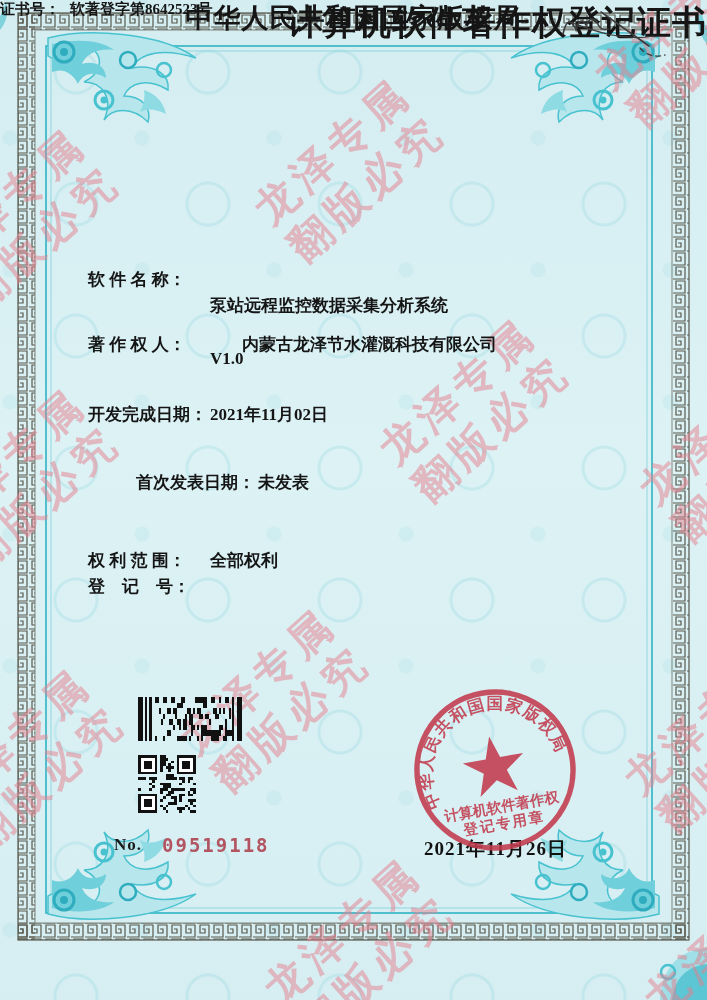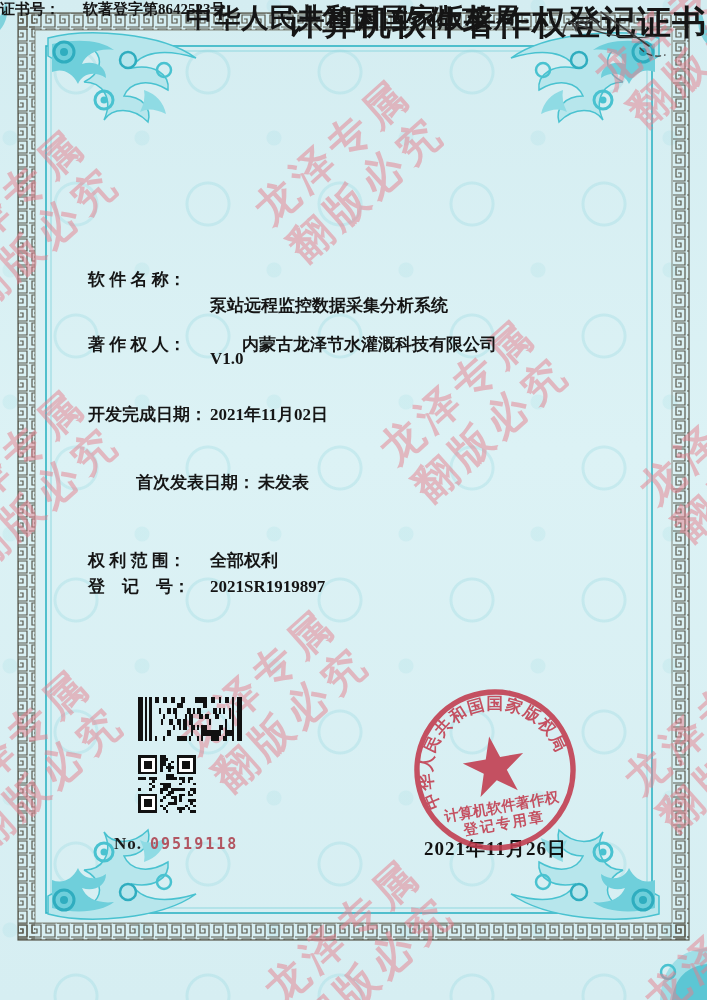--- a/index.html
+++ b/index.html
@@ -21,31 +21,31 @@
     position:absolute;width:240px;text-align:center;
     transform:rotate(-42deg);
     color:rgba(229,126,140,0.50);
     font-family:"Liberation Sans","DejaVu Sans",sans-serif;
     font-weight:bold;font-size:42px;letter-spacing:6px;line-height:1.2;
     pointer-events:none;z-index:2;white-space:nowrap;
   }
   
   .authority{left:0;top:110;width:707px;text-align:center;font-size:27px;font-weight:bold;letter-spacing:1px;z-index:3;}
   .cert-title{left:0;top:158;width:707px;text-align:right;font-size:34px;font-weight:bold;letter-spacing:1px;z-index:3;}
-  .certno{left:440;top:215;font-size:15px;font-weight:bold;z-index:3;display:flex;gap:13px;}
+  .certno{left:440;top:215;font-size:15px;font-weight:bold;z-index:3;display:flex;}
   .certno .val{margin-left:10px;}
   
   .row{position:absolute;left:88px;display:flex;font-size:17px;font-weight:bold;z-index:3;line-height:1.55;}
   .row .lbl{width:122px;flex:none;}
   .row .val{white-space:pre-line;}
   .statement{left:85px;top:606px;width:548px;font-size:17.5px;font-weight:600;line-height:2.35;text-indent:2em;letter-spacing:0.3px;z-index:3;}
   
   .serial{left:114px;top:834px;font-size:17px;z-index:3;display:flex;align-items:center;}
   .serial .prefix{font-weight:bold;letter-spacing:1px;color:#1a1a1a;}
-  .serial .num{margin-left:8px;font-family:"DejaVu Sans Mono","Liberation Mono",monospace;font-weight:bold;font-size:15px;letter-spacing:2px;color:#b25561;}
+  .serial .num{margin-left:20px;font-family:"DejaVu Sans Mono","Liberation Mono",monospace;font-weight:bold;font-size:19px;letter-spacing:2px;color:#b25561;}
   
   .issue-date{left:424px;top:836px;font-size:19px;font-weight:bold;letter-spacing:1px;z-index:3;color:#111;}
   .seal-svg{left:403px;top:676px;z-index:4;opacity:0.88;}
   .frame-svg{left:0;top:0;z-index:1;}
   .marks-svg{left:0;top:0;z-index:5;pointer-events:none;}
   .barcode{left:138px;top:697px;z-index:3;}
   .qrcode{left:138px;top:755px;z-index:3;}
 </style>
 </head>
 <body>
@@ -132,21 +132,20 @@
   <div class="row" style="top:470px;margin-left:48px;">
     <div class="lbl">首次发表日期：</div>
     <div class="val">未发表</div>
   </div>
   <div class="row" style="top:532px;margin-top:16px;">
     <div class="lbl">权 利 范 围：</div>
     <div class="val">全部权利</div>
   </div>
   <div class="row" style="top:574px;">
     <div class="lbl">登　记　号：</div>
-    <div class="val">2021SR1919897</div>
   </div>
 
 
   <svg class="abs barcode" width="104" height="44" shape-rendering="crispEdges">
       <rect x="0" y="0" width="5" height="44" fill="#111"></rect>
       <rect x="7" y="0" width="2" height="44" fill="#111"></rect>
       <rect x="11" y="0" width="3" height="44" fill="#111"></rect>
       <rect x="99" y="0" width="5" height="44" fill="#111"></rect>
       <rect x="94" y="0" width="2" height="44" fill="#111"></rect>
       <rect x="17" y="0" width="2" height="5.5" fill="#111"></rect>

